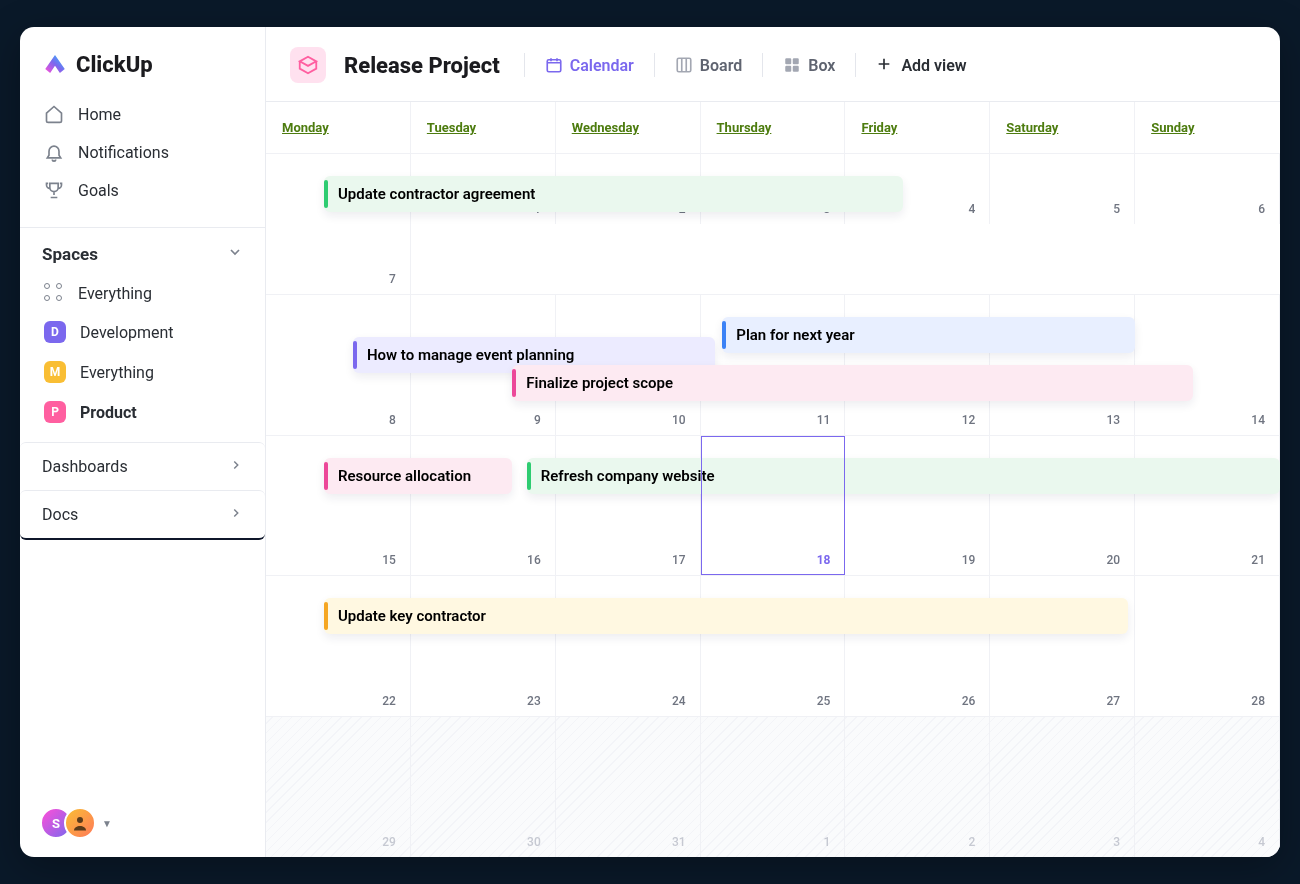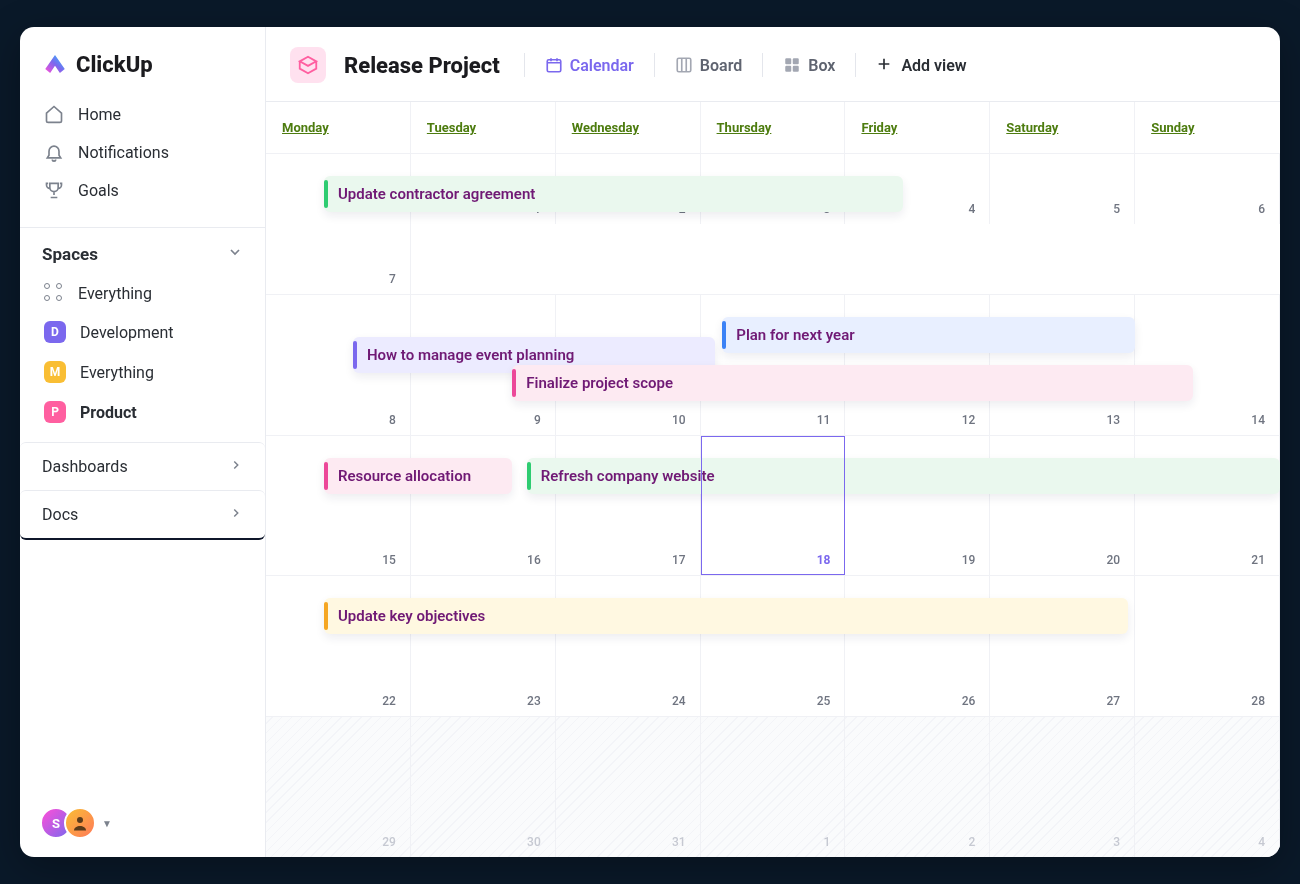--- a/index.html
+++ b/index.html
@@ -151,21 +151,21 @@
   .day-cell.today .day-num { color:#7b68ee; font-weight:700; }
   .day-cell.dim .day-num { color:#c6c9d2; }
   .week-row.dim { background: repeating-linear-gradient(-45deg,#fafbfc,#fafbfc 6px,#f3f4f8 6px,#f3f4f8 7px); }
   .events { position:absolute; left:0; right:0; top:22px; display:flex; flex-direction:column; gap:12px; pointer-events:none;}
   .event {
     position:relative;
     height:36px;
     border-radius:6px;
     display:flex; align-items:center;
     padding-left:14px;
-    font-size:15px; font-weight:600; color:#701a75;
+    font-size:15px; font-weight:600; color:#000000;
     box-shadow: 0 4px 10px rgba(30,30,60,.08);
     pointer-events:auto;
   }
   .event::before{
     content:""; position:absolute; left:0; top:4px; bottom:4px; width:4px; border-radius:3px;
     background: var(--bar);
   }
   .ev-green  { background:#eaf8ee; --bar:#2ecc71; }
   .ev-violet { background:#ecebff;margin-top:20px; --bar:#7b68ee; }
   .ev-blue   { background:#e8efff; --bar:#3b82f6; }
@@ -461,21 +461,21 @@
               <span class="day-num">26</span>
             </div>
             <div class="day-cell">
               <span class="day-num">27</span>
             </div>
             <div class="day-cell">
               <span class="day-num">28</span>
             </div>
             <div class="events">
               <div style="position: relative; height: 36px;">
-                <div class="event ev-yellow" style="position: absolute; left: 5.71429%; width: 79.2857%;">Update key objectives</div>
+                <div class="event ev-yellow" style="position: absolute; left: 5.71429%; width: 79.2857%;">Update key contractor</div>
               </div>
             </div>
           </div>
           <div class="week-row dim">
             <div class="day-cell dim">
               <span class="day-num">29</span>
             </div>
             <div class="day-cell dim">
               <span class="day-num">30</span>
             </div>

